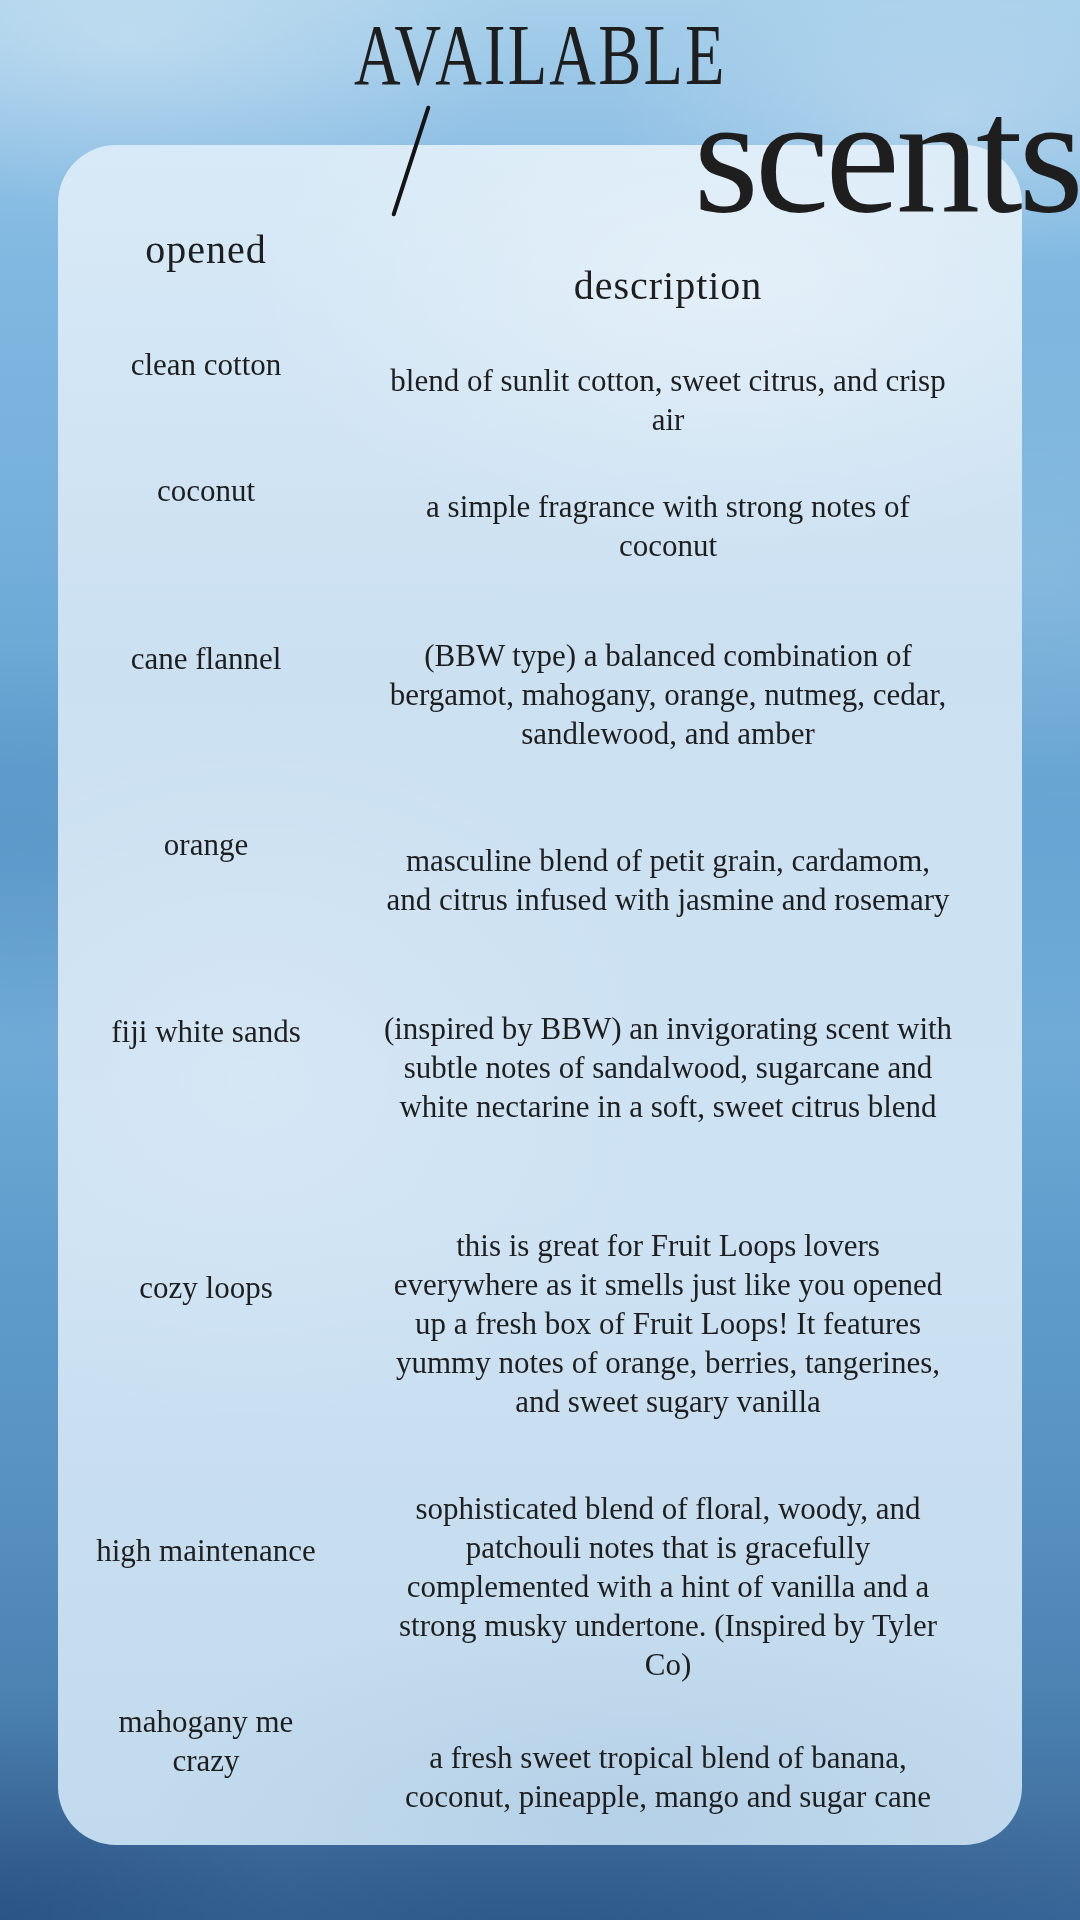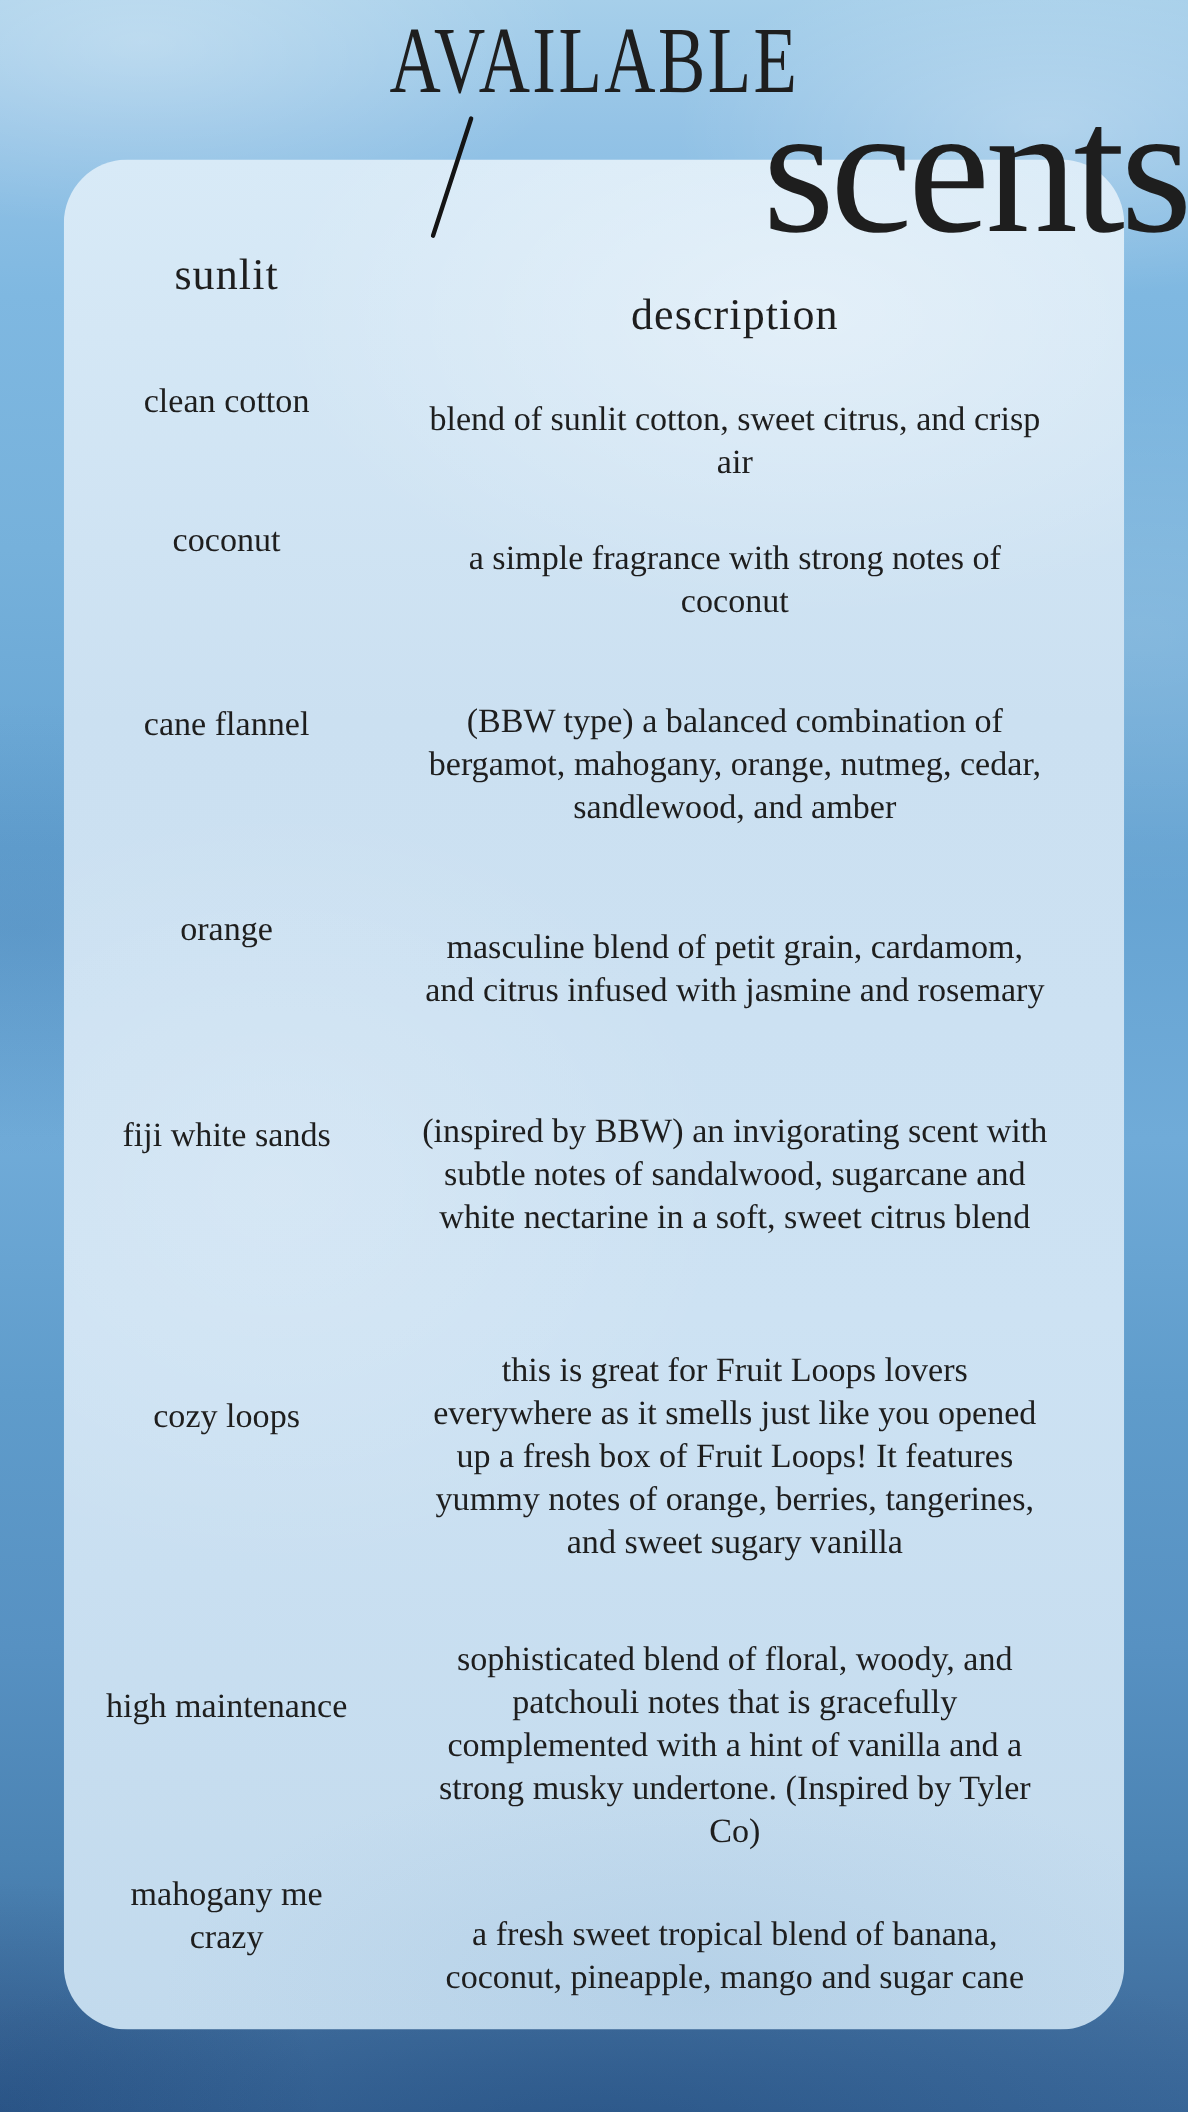--- a/index.html
+++ b/index.html
@@ -69,21 +69,21 @@
   .row-5{top:1142px;}
   .row-6{top:1405px;}
   .row-7{top:1596px;}
 </style>
 </head>
 <body>
 
 <div class="card">
 
   <div class="row row-header header-row">
-    <div class="cell scent">sunlit</div>
+    <div class="cell scent">opened</div>
     <div class="cell desc">description</div>
   </div>
 
   <div class="row row-0">
     <div class="cell scent">clean cotton</div>
     <div class="cell desc">blend of sunlit cotton, sweet citrus, and crisp air</div>
   </div>
 
   <div class="row row-1">
     <div class="cell scent">coconut</div>

